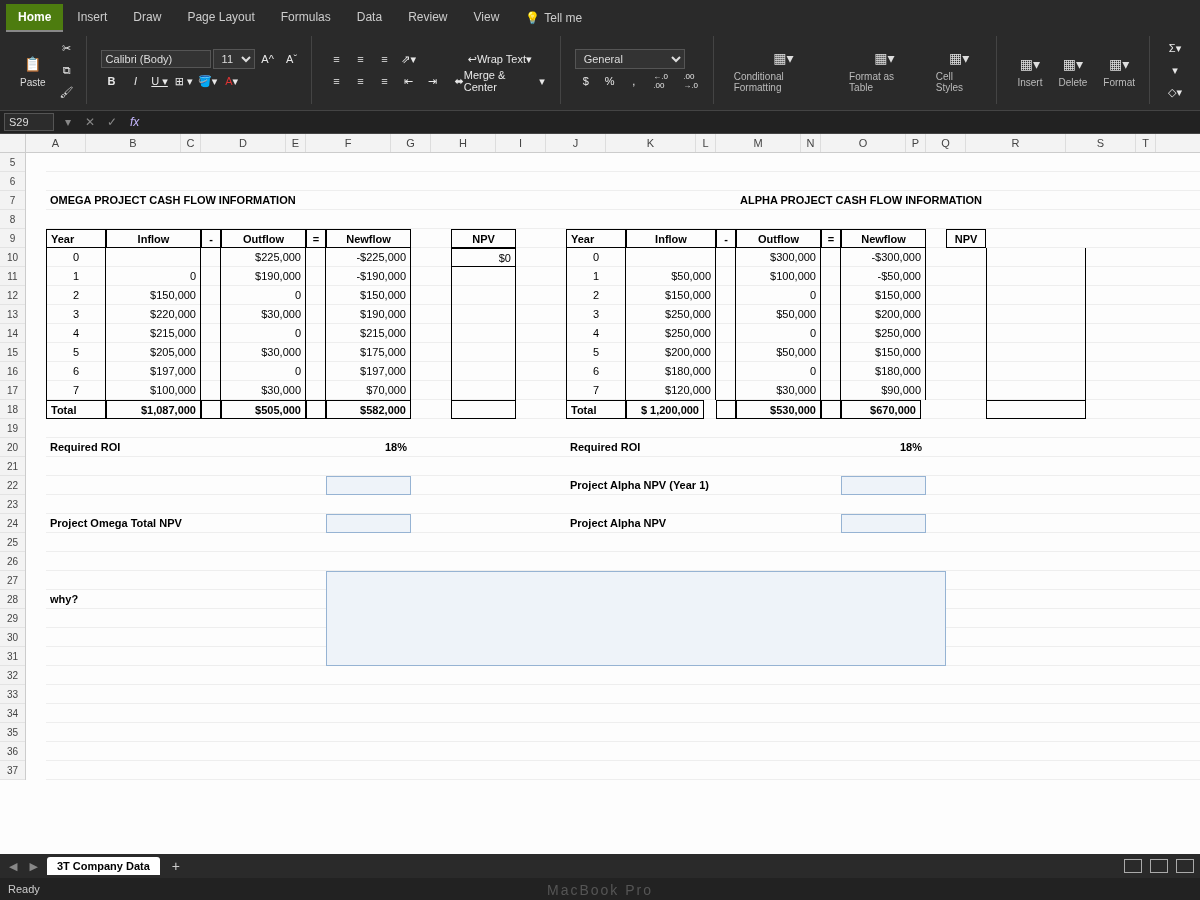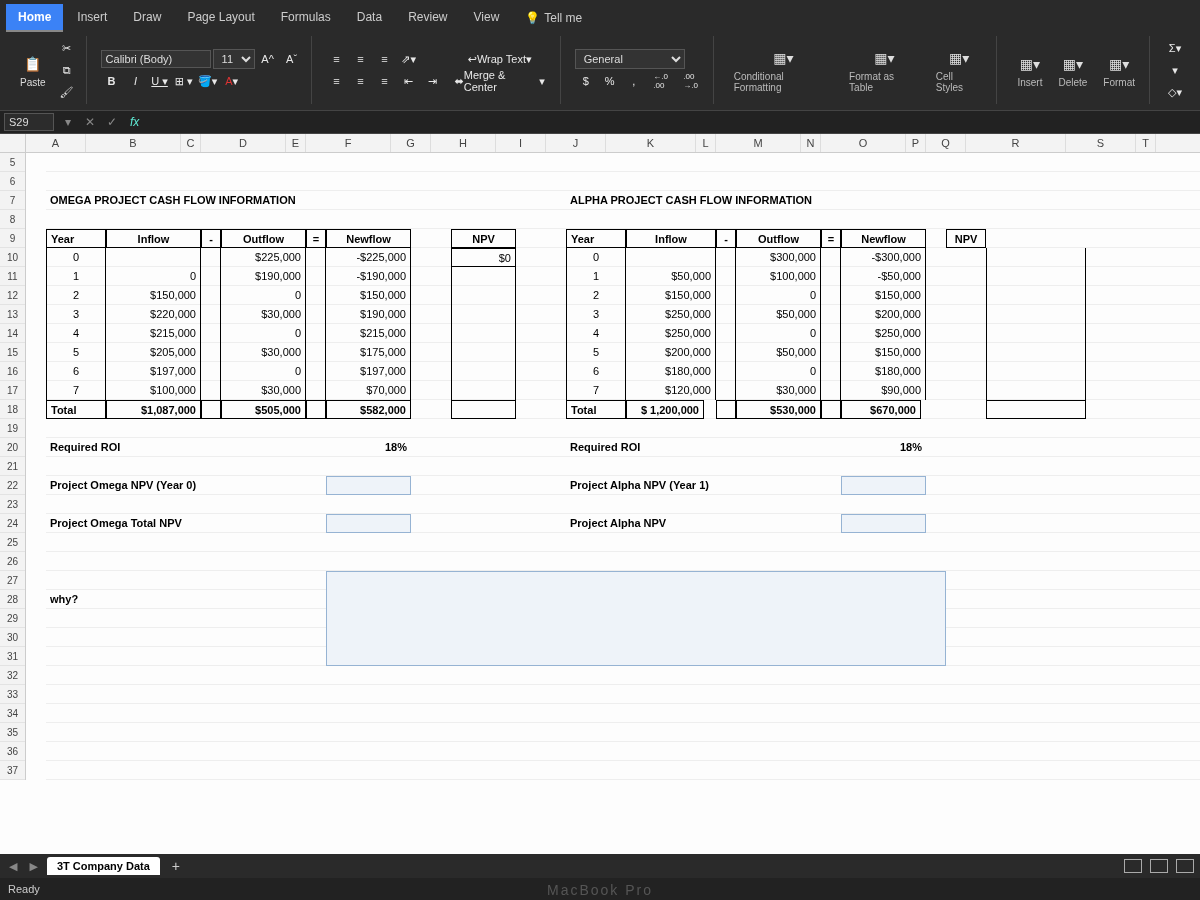--- a/index.html
+++ b/index.html
@@ -2,40 +2,40 @@
 <html><head>
 <meta charset="utf-8">
 <style>
 * { margin:0; padding:0; box-sizing:border-box; font-family: -apple-system, BlinkMacSystemFont, "Segoe UI", Arial, sans-serif; }
 body { background:#1a1a1a; color:#e8e8e8; font-size:12px; width:1200px; height:900px; overflow:hidden; position:relative; }
 
 
 .ribbon { background:#2a2a2a; border-bottom:1px solid #444; }
 .tabs { display:flex; padding:4px 6px 0 6px; gap:2px; }
 .tab { padding:6px 12px; cursor:pointer; font-size:12px; color:#ccc; }
-.tab.active { background:#3b82f6; border-bottom:2px solid #888; color:#fff; font-weight:600;}
+.tab.active { background:#4d7c0f; border-bottom:2px solid #888; color:#fff; font-weight:600;}
 .tab.tellme { display:flex; align-items:center; gap:4px; }
 .bulb { display:inline-block; }
 
 .toolbar { display:flex; align-items:stretch; padding:4px 6px 6px 6px; gap:6px; min-height:60px;}
 .group { display:flex; align-items:center; gap:4px; padding:2px 8px; border-right:1px solid #444;}
 .group:last-child{border-right:none;}
 .btn { padding:4px 6px; border-radius:3px; cursor:pointer; display:flex; flex-direction:column; align-items:center; gap:2px; font-size:10px; color:#ddd;}
 .icon-box{width:22px;height:22px;display:flex;align-items:center;justify-content:center;font-size:14px;}
 .stack{display:flex;flex-direction:column;gap:2px;}
 .row{display:flex;gap:2px;align-items:center;}
 select,input.fontname{background:#333;color:#ddd;border:1px solid #555;font-size:11px;padding:2px 4px;}
 input.fontname{width:110px;}
 .small-btn{width:22px;height:20px;display:flex;align-items:center;justify-content:center;border:1px solid transparent;cursor:pointer;font-size:11px;}
 .toolbar-label{font-size:10px;color:#bbb;}
 
 
 .fbar{display:flex;align-items:center;background:#222;border-bottom:1px solid #444;padding:2px 4px;gap:6px;}
 .namebox{width:50px;background:#2c2c2c;border:1px solid #555;color:#ddd;font-size:11px;padding:2px 4px;}
-.fx{font-style:italic;color:#5eead4;padding:0 4px;}
+.fx{font-style:italic;color:#c4b5fd;padding:0 4px;}
 .fbar .mini{width:16px;text-align:center;color:#888;cursor:pointer;}
 
 
 .sheet-wrap{position:relative;height:calc(900px - 150px);overflow:hidden;background:#fdfdfd;color:#000;}
 .colhead{display:flex;position:sticky;top:0;background:#f3f3f3;border-bottom:1px solid #ccc;}
 .rownumcol{width:26px;flex:none;background:#f3f3f3;border-right:1px solid #ccc;}
 .ch{border-right:1px solid #ddd;text-align:center;font-size:11px;color:#444;padding:3px 0;}
 .grid{display:flex;}
 .rownums{display:flex;flex-direction:column;width:26px;flex:none;background:#f3f3f3;border-right:1px solid #ccc;}
 .rn{height:19px;text-align:center;font-size:10px;color:#444;border-bottom:1px solid #e3e3e3;line-height:19px;}
@@ -258,21 +258,21 @@
         <div class="rn">31</div>
         <div class="rn">32</div>
         <div class="rn">33</div>
         <div class="rn">34</div>
         <div class="rn">35</div>
         <div class="rn">36</div>
         <div class="rn">37</div>
       </div>
     <div class="cells" id="cells" style="height: 627px; width: 1130px; background-image: repeating-linear-gradient(transparent 0px, transparent 18px, rgb(238, 238, 238) 18px, rgb(238, 238, 238) 19px);">
         <div class="cell b" style="left: 0px; top: 38px; width: 470px;">OMEGA PROJECT CASH FLOW INFORMATION</div>
-        <div class="cell b" style="left: 520px; top: 38px; width: 420px;">ALPHA PROJECT CASH FLOW INFORMATION</div>
+        <div class="cell b" style="left: 520px; top: 38px; width: 420px; text-align: right;">ALPHA PROJECT CASH FLOW INFORMATION</div>
         <div class="cell b bord" style="left: 0px; top: 76px; width: 60px;">Year</div>
         <div class="cell b bord c" style="left: 60px; top: 76px; width: 95px;">Inflow</div>
         <div class="cell b bord c" style="left: 155px; top: 76px; width: 20px;">-</div>
         <div class="cell b bord c" style="left: 175px; top: 76px; width: 85px;">Outflow</div>
         <div class="cell b bord c" style="left: 260px; top: 76px; width: 20px;">=</div>
         <div class="cell b bord c" style="left: 280px; top: 76px; width: 85px;">Newflow</div>
         <div class="cell b bord c" style="left: 405px; top: 76px; width: 65px;">NPV</div>
         <div class="cell b bord" style="left: 520px; top: 76px; width: 60px;">Year</div>
         <div class="cell b bord c" style="left: 580px; top: 76px; width: 90px;">Inflow</div>
         <div class="cell b bord c" style="left: 670px; top: 76px; width: 20px;">-</div>
@@ -403,21 +403,20 @@
         <div class="cell b r bord" style="left: 580px; top: 247px; width: 78px;">$   1,200,000</div>
         <div class="cell bord" style="left: 670px; top: 247px; width: 20px;"></div>
         <div class="cell b r bord" style="left: 690px; top: 247px; width: 85px;">$530,000</div>
         <div class="cell bord" style="left: 775px; top: 247px; width: 20px;"></div>
         <div class="cell b r bord" style="left: 795px; top: 247px; width: 80px;">$670,000</div>
         <div class="cell bord" style="left: 940px; top: 247px; width: 100px;"></div>
         <div class="cell b" style="left: 0px; top: 285px; width: 175px;">Required ROI</div>
         <div class="cell r b" style="left: 280px; top: 285px; width: 85px;">18%</div>
         <div class="cell b" style="left: 520px; top: 285px; width: 170px;">Required ROI</div>
         <div class="cell r b" style="left: 795px; top: 285px; width: 85px;">18%</div>
-        <div class="cell b" style="left: 0px; top: 323px; width: 280px;">Project Omega NPV (Year 0)</div>
         <div class="cell inputcell" style="left: 280px; top: 323px; width: 85px;"></div>
         <div class="cell b" style="left: 0px; top: 361px; width: 280px;">Project Omega Total NPV</div>
         <div class="cell inputcell" style="left: 280px; top: 361px; width: 85px;"></div>
         <div class="cell b" style="left: 520px; top: 323px; width: 275px;">Project Alpha NPV (Year 1)</div>
         <div class="cell inputcell" style="left: 795px; top: 323px; width: 85px;"></div>
         <div class="cell b" style="left: 520px; top: 361px; width: 275px;">Project Alpha NPV</div>
         <div class="cell inputcell" style="left: 795px; top: 361px; width: 85px;"></div>
         <div class="cell b" style="left: 0px; top: 437px; width: 155px;">why?</div>
         <div class="cell inputcell" style="left: 280px; top: 418px; width: 620px; height: 95px;"></div>
       </div>

